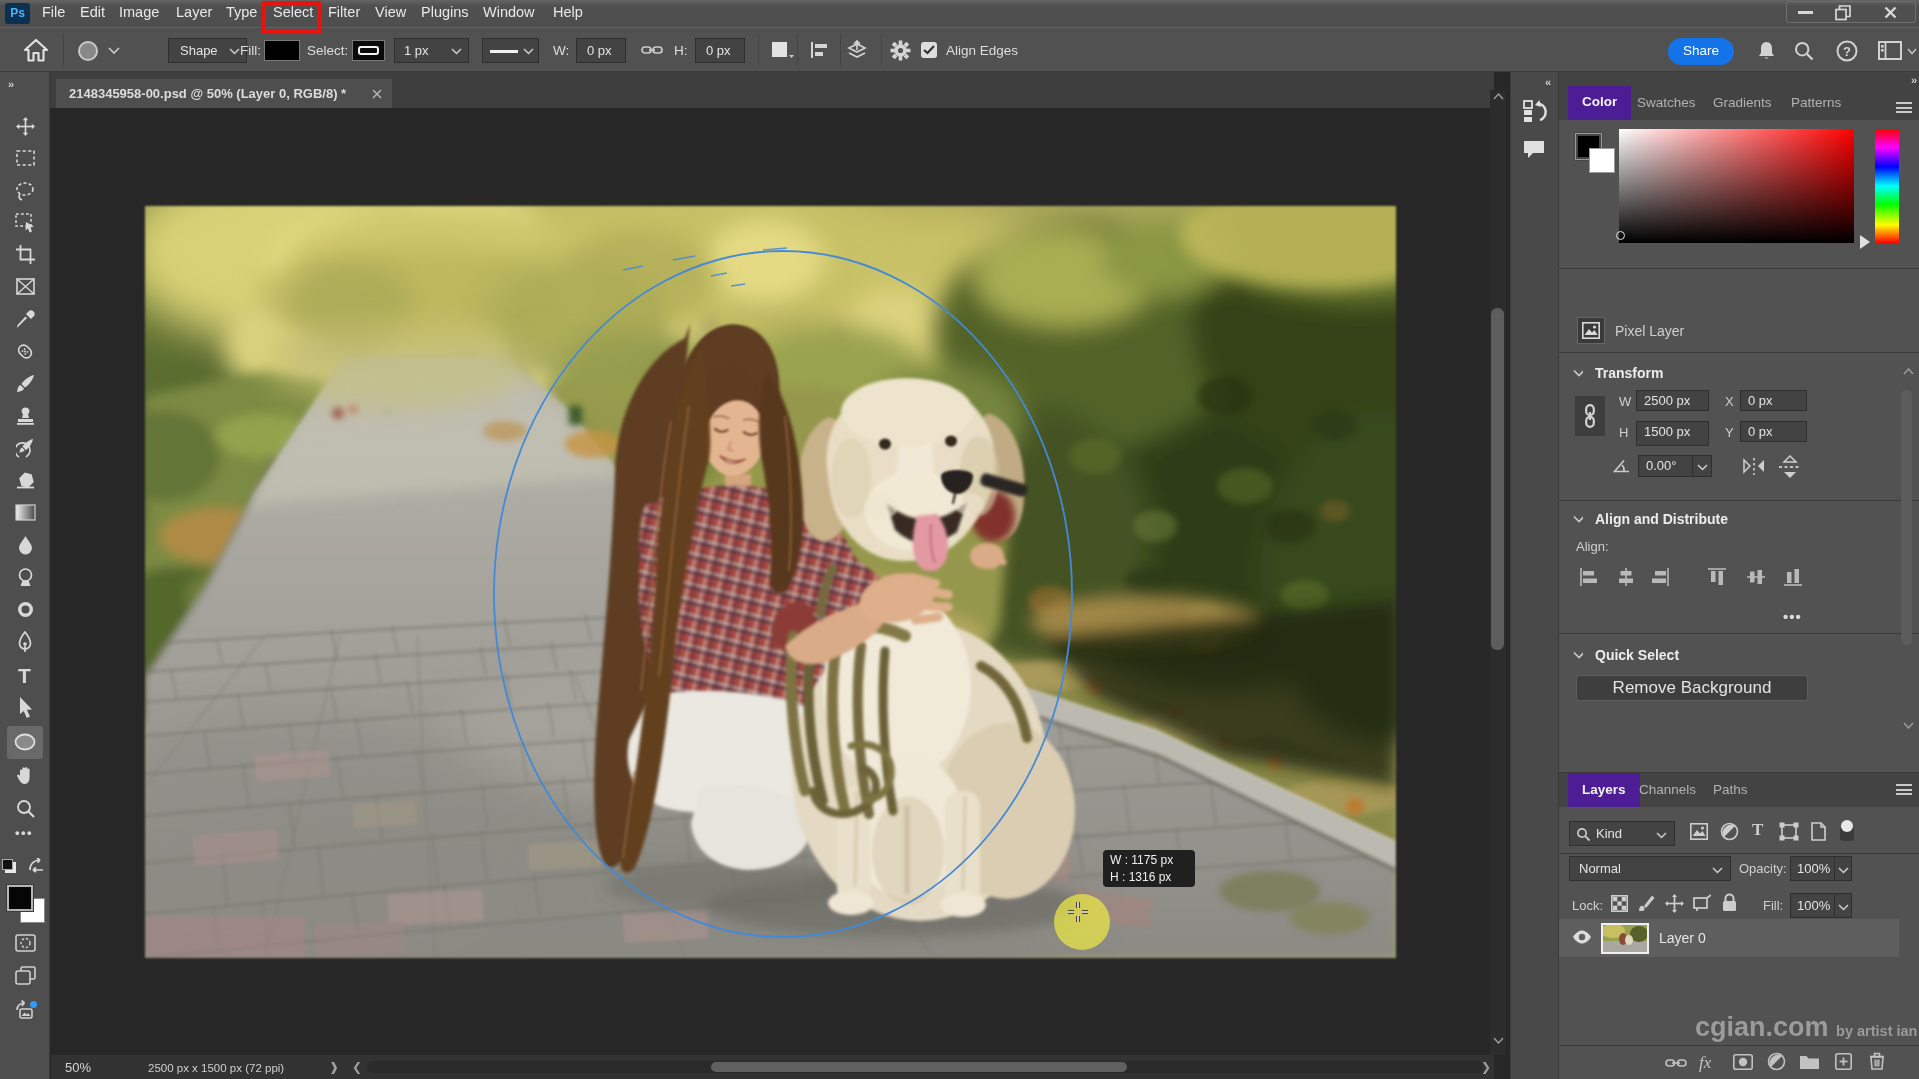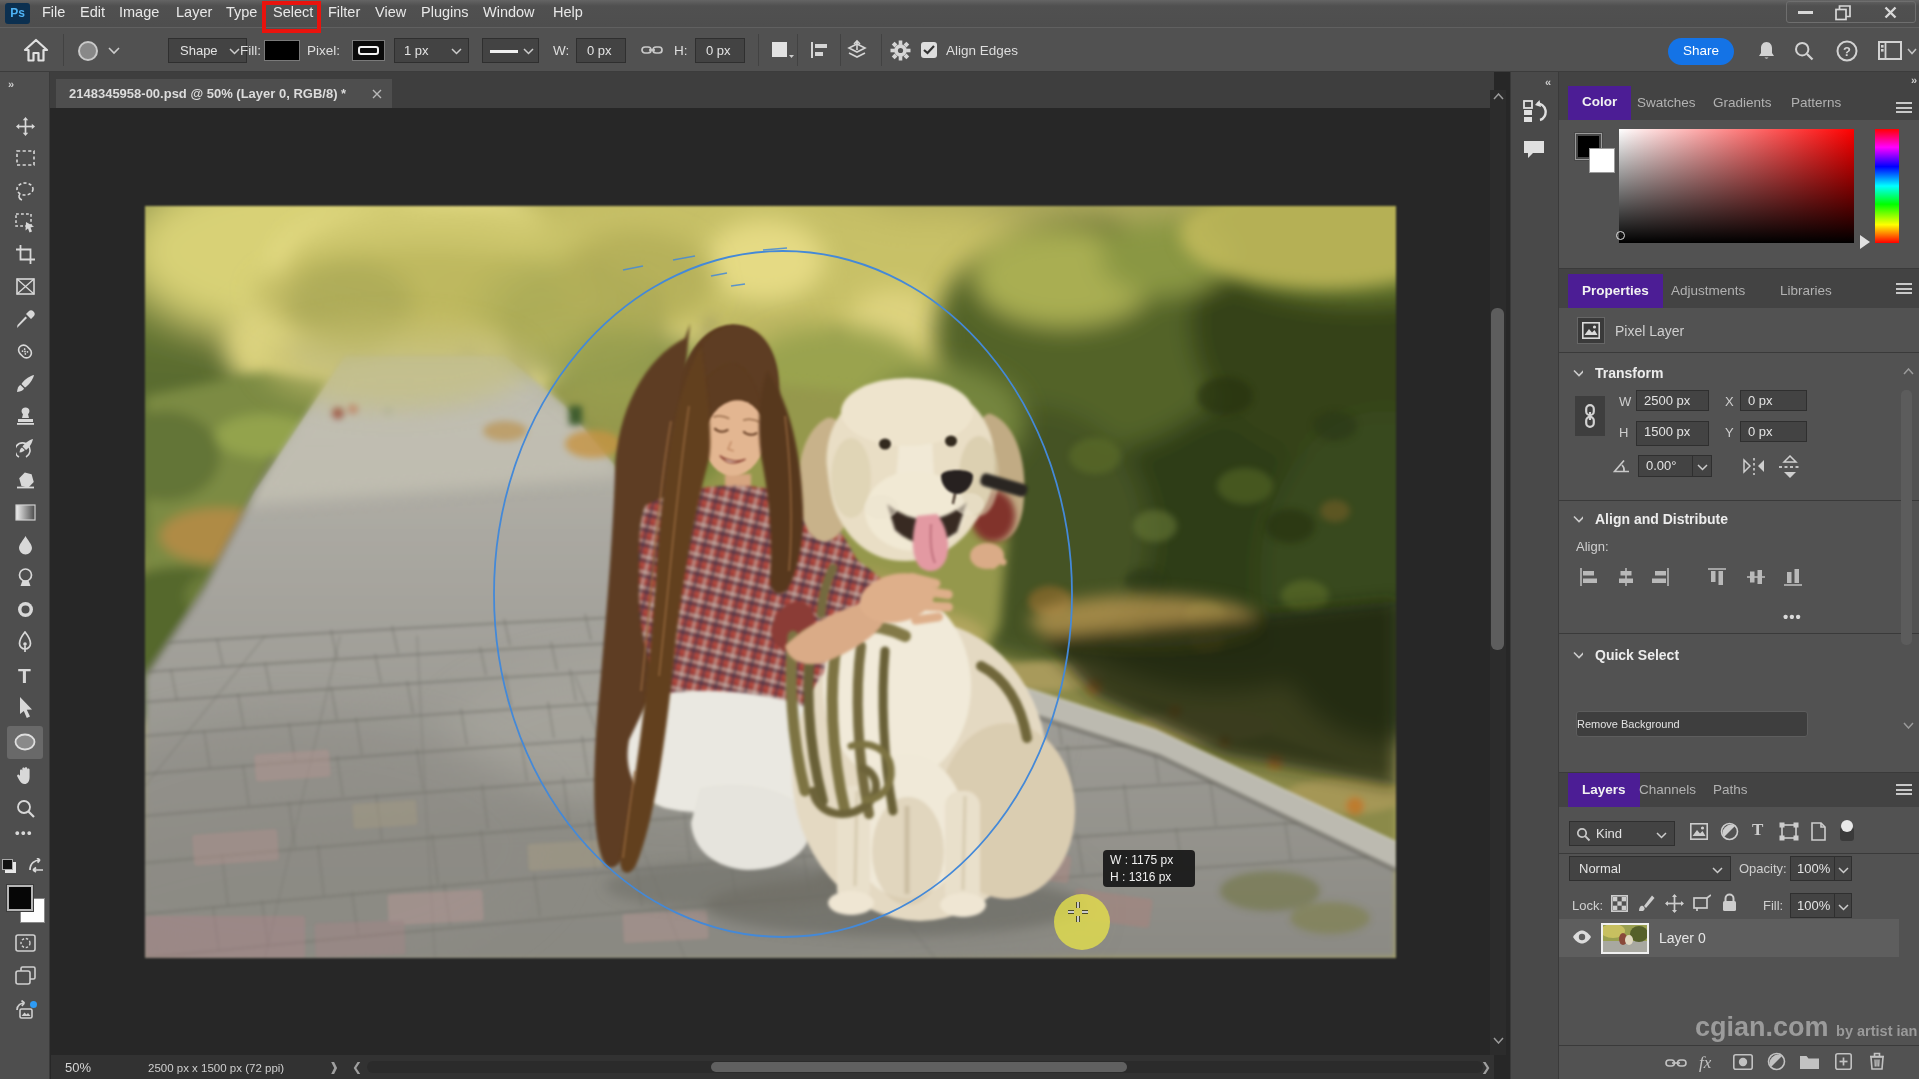--- a/index.html
+++ b/index.html
@@ -91,21 +91,21 @@
   <svg class="abs" style="left:108px;top:19px;" width="12" height="8">
       <path d="M1 1 L6 6 L11 1" fill="none" stroke="#ccc" stroke-width="1.6"></path>
     </svg>
   <div class="field" style="left:140px;top:10px;width:79px;height:25px;line-height:23px;padding-left:11px;margin-left:28px;">Shape
     <svg class="abs" style="right:6px;top:9px;" width="11" height="7">
         <path d="M1 1 L5.5 5.5 L10 1" fill="none" stroke="#ccc" stroke-width="1.5"></path>
       </svg>
   </div>
   <div class="obtext" style="left:240px;">Fill:</div>
   <div class="abs" style="left:264px;top:12px;width:36px;height:21px;background:#000;border:1px solid #7a7a7a;"></div>
-  <div class="obtext" style="left:307px;">Pixel:</div>
+  <div class="obtext" style="left:307px;">Select:</div>
   <div class="abs" style="left:352px;top:12px;width:33px;height:21px;background:#0a0a0a;border:1px solid #7a7a7a;">
     <div class="abs" style="left:5px;top:5px;width:21px;height:9px;border:2px solid #f2f2f2;border-radius:3px;"></div>
   </div>
   <div class="field" style="left:394px;top:10px;width:75px;height:25px;line-height:23px;padding-left:9px;">1 px
     <svg class="abs" style="right:6px;top:9px;" width="11" height="7">
         <path d="M1 1 L5.5 5.5 L10 1" fill="none" stroke="#ccc" stroke-width="1.5"></path>
       </svg>
   </div>
   <div class="field" style="left:482px;top:10px;width:57px;height:25px;">
     <div class="abs" style="left:7px;top:11px;width:28px;height:3px;background:#f0f0f0;"></div>
@@ -856,26 +856,20 @@
     <div class="abs" style="right:4px;top:2px;color:#cdcdcd;font-size:11px;letter-spacing:-1px;font-weight:bold;">»</div>
   </div>
   <div class="abs" style="left:16px;top:61px;width:27px;height:27px;background:#000;border:1px solid #9a9a9a;box-shadow:0 0 0 2px #474747 inset;outline:1px solid #474747;"></div>
   <div class="abs" style="left:30px;top:76px;width:26px;height:25px;background:#fff;border:1px solid #9a9a9a;"></div>
   <div class="abs" style="left:60px;top:57px;width:235px;height:114px;background:linear-gradient(to bottom, rgba(0,0,0,0) 0%, #000 100%), linear-gradient(to right, #fff, #f00);"></div>
   <div class="abs" style="left:57px;top:159px;width:9px;height:9px;border:1.5px solid #ddd;border-radius:50%;"></div>
   <div class="abs" style="left:316px;top:57px;width:24px;height:114px;background:linear-gradient(to bottom,#f00 0%,#f0f 16%,#00f 33%,#0ff 50%,#0f0 66%,#ff0 84%,#f00 100%);"></div>
   <div class="abs" style="left:301px;top:163px;width:0;height:0;border-top:7px solid transparent;border-bottom:7px solid transparent;border-left:10px solid #e0e0e0;"></div>
   <div class="divider" style="top:196px;"></div>
 
-  <div class="ptabrow" style="top:197px;height:39px;">
-    <div class="ptab active" style="left:9px;top:5px;">Properties</div>
-    <div class="ptab" style="left:98px;top:5px;">Adjustments</div>
-    <div class="ptab" style="left:207px;top:5px;">Libraries</div>
-    <div class="hamb" style="top:14px;"></div>
-  </div>
   <div class="abs" style="left:18px;top:245px;width:28px;height:27px;background:#3a3a3a;border:1px solid #666;">
     <svg class="abs" style="left:4px;top:4px;" width="18" height="17" viewBox="0 0 18 17">
       <rect x="0.8" y="0.8" width="16.4" height="15.4" fill="none" stroke="#dadada" stroke-width="1.6"></rect>
       <path d="M2.5 13 L7 7 L10 10.5 L12.5 8 L15.5 13 Z" fill="#dadada"></path>
       <circle cx="12.5" cy="5" r="1.6" fill="#dadada"></circle>
     </svg>
   </div>
   <div class="lbl" style="left:56px;top:251px;font-size:14px;">Pixel Layer</div>
   <div class="divider" style="top:280px;"></div>
   <svg class="chev" style="left:14px;top:297px;" width="12" height="8">
@@ -961,21 +955,21 @@
     <line x1="0" y1="17" x2="18" y2="17" stroke="#b9b9b9" stroke-width="1.6"></line>
     <rect x="3" y="4" width="4.5" height="11" fill="#b9b9b9"></rect>
       <rect x="10.5" y="1" width="4.5" height="14" fill="#b9b9b9"></rect>
   </svg>
   <div class="abs" style="left:224px;top:536px;color:#dadada;font-size:15px;font-weight:bold;letter-spacing:1px;">•••</div>
   <div class="divider" style="top:561px;"></div>
   <svg class="chev" style="left:14px;top:579px;" width="12" height="8">
       <path d="M1 1.5 L6 6.5 L11 1.5" fill="none" stroke="#ccc" stroke-width="1.6"></path>
     </svg>
   <div class="sechdr" style="left:36px;top:575px;">Quick Select</div>
-  <div class="abs" style="left:17px;top:603px;width:232px;height:26px;background:#3e3e3e;border:1px solid #5d5d5d;border-radius:3px;color:#e2e2e2;font-size:11px;text-align:left;line-height:24px;margin-top:36px;">Remove Background</div>
+  <div class="abs" style="left:17px;top:603px;width:232px;height:26px;background:#3e3e3e;border:1px solid #5d5d5d;border-radius:3px;color:#e2e2e2;font-size:17px;text-align:center;line-height:24px;">Remove Background</div>
 
   <div class="abs" style="left:342px;top:318px;width:11px;height:255px;background:#5c5c5c;border-radius:5px;"></div>
   <svg class="abs" style="left:344px;top:296px;" width="11" height="7">
       <path d="M1 6 L5.5 1 L10 6" fill="none" stroke="#9a9a9a" stroke-width="1.5"></path>
     </svg>
   <svg class="abs" style="left:344px;top:650px;" width="11" height="7">
       <path d="M1 1 L5.5 6 L10 1" fill="none" stroke="#9a9a9a" stroke-width="1.5"></path>
     </svg>
   <div class="divider" style="top:700px;"></div>
 

